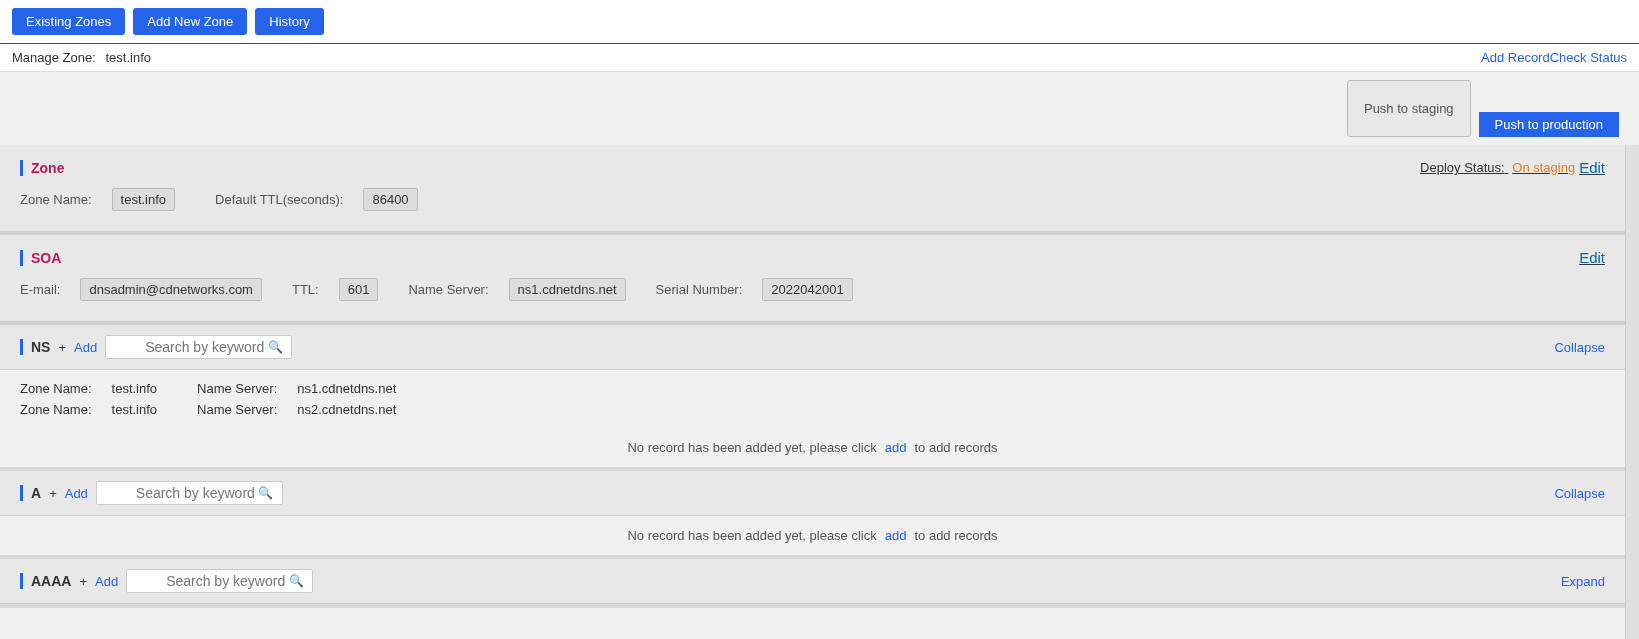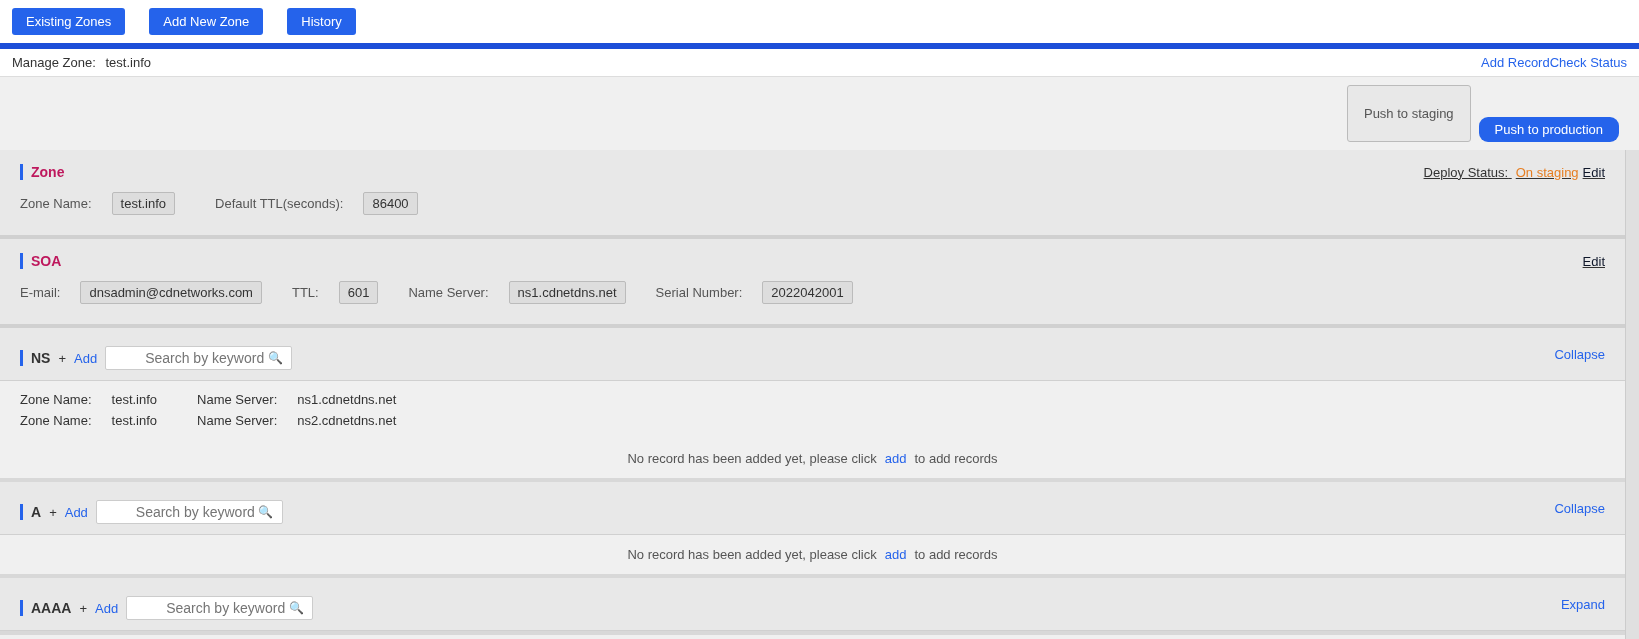--- a/index.html
+++ b/index.html
@@ -2,22 +2,22 @@
 <html><head>
   <meta charset="utf-8">
   <style>
     * { box-sizing: border-box; margin: 0; padding: 0; }
     body { font-family: Arial, sans-serif; font-size: 13px; background: #fff; color: #333; }
 
     .top-bar {
       display: flex;
       align-items: center;
       padding: 8px 12px;
-      gap: 24px;
-      border-bottom: 6px solid #1d4ed8;
+      gap: 8px;
+      border-bottom: 1px solid #1d4ed8;
     }
     .btn-blue {
       background: #2563eb;
       color: #fff;
       border: none;
       border-radius: 3px;
       padding: 6px 14px;
       cursor: pointer;
       font-size: 13px;
     }
@@ -46,21 +46,21 @@
       border: 1px solid #bbb;
       border-radius: 3px;
       padding: 5px 16px;
       cursor: pointer;
       font-size: 13px;
     }
     .btn-production {
       background: #2563eb;
       color: #fff;
       border: none;
-      border-radius: 9px;
+      border-radius: 0;
       padding: 5px 16px;
       cursor: pointer;
       font-size: 13px;
       margin-top: 32px;
     }
 
     .main-content {
       display: flex;
       height: calc(100vh - 90px);
     }
@@ -97,21 +97,21 @@
       padding-left: 8px;
     }
     .section-right {
       display: flex;
       align-items: center;
       gap: 4px;
       font-size: 13px;
       text-decoration: underline;
     }
     .deploy-status { color: #333; }
-    .edit-link { color: #0f172a; text-decoration: none; font-size: 13px; }
+    .edit-link { color: #0369a1; text-decoration: none; font-size: 15px; }
 
     .field-row {
       display: flex;
       align-items: center;
       gap: 20px;
       flex-wrap: wrap;
     }
     .field-label { color: #555; font-size: 13px; }
     .field-value {
       background: #ddd;
@@ -134,21 +134,20 @@
       justify-content: space-between;
       padding: 10px 20px;
       background: #e8e8e8;
       border-bottom: 1px solid #d0d0d0;
     }
 
     .record-section-left {
       display: flex;
       align-items: center;
       gap: 8px;
-      margin-top: 8px;
     }
 
     .record-type {
       font-weight: bold;
       font-size: 14px;
       border-left: 3px solid #2563eb;
       padding-left: 8px;
       color: #333;
     }
 

